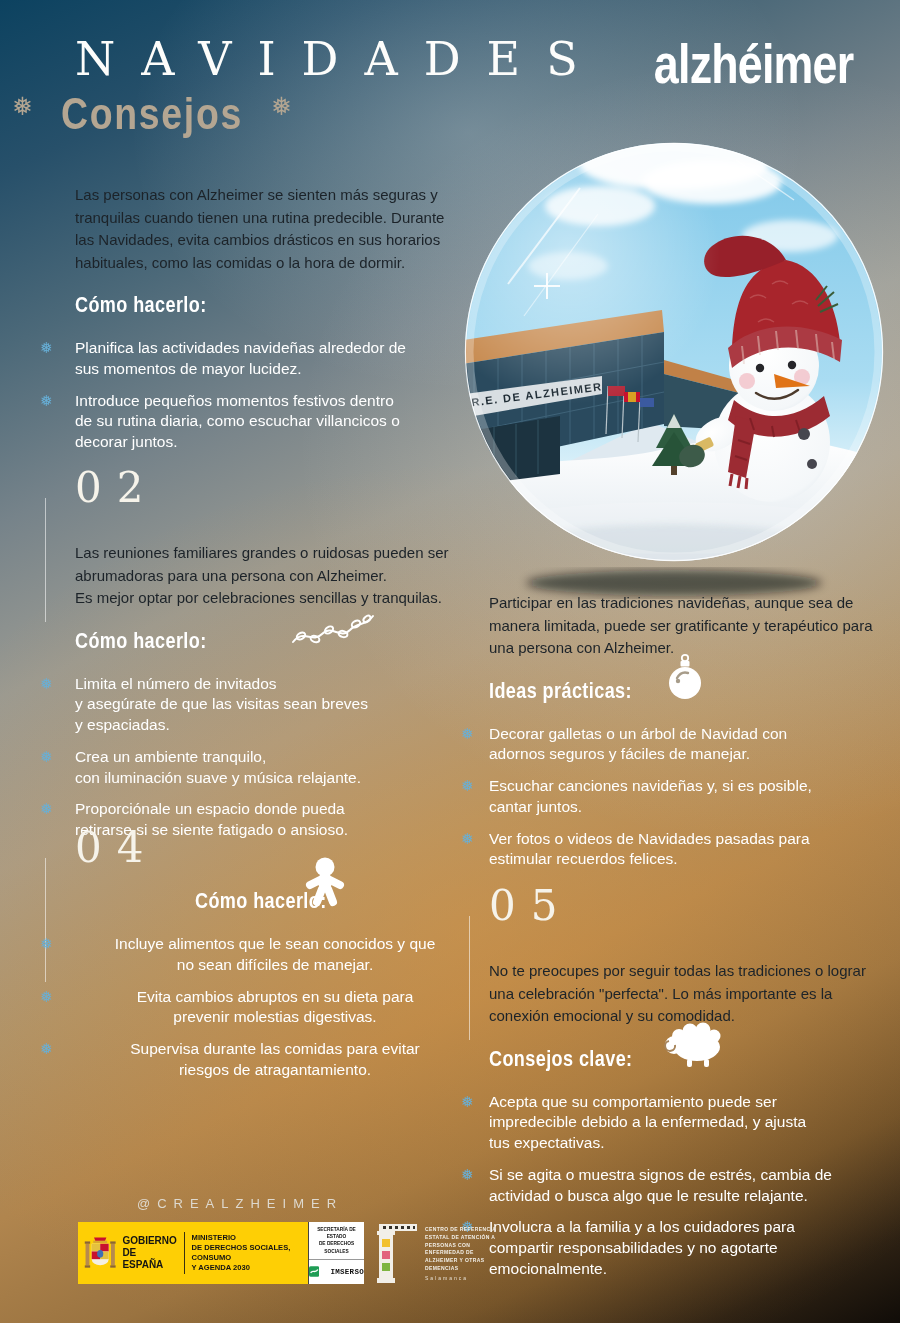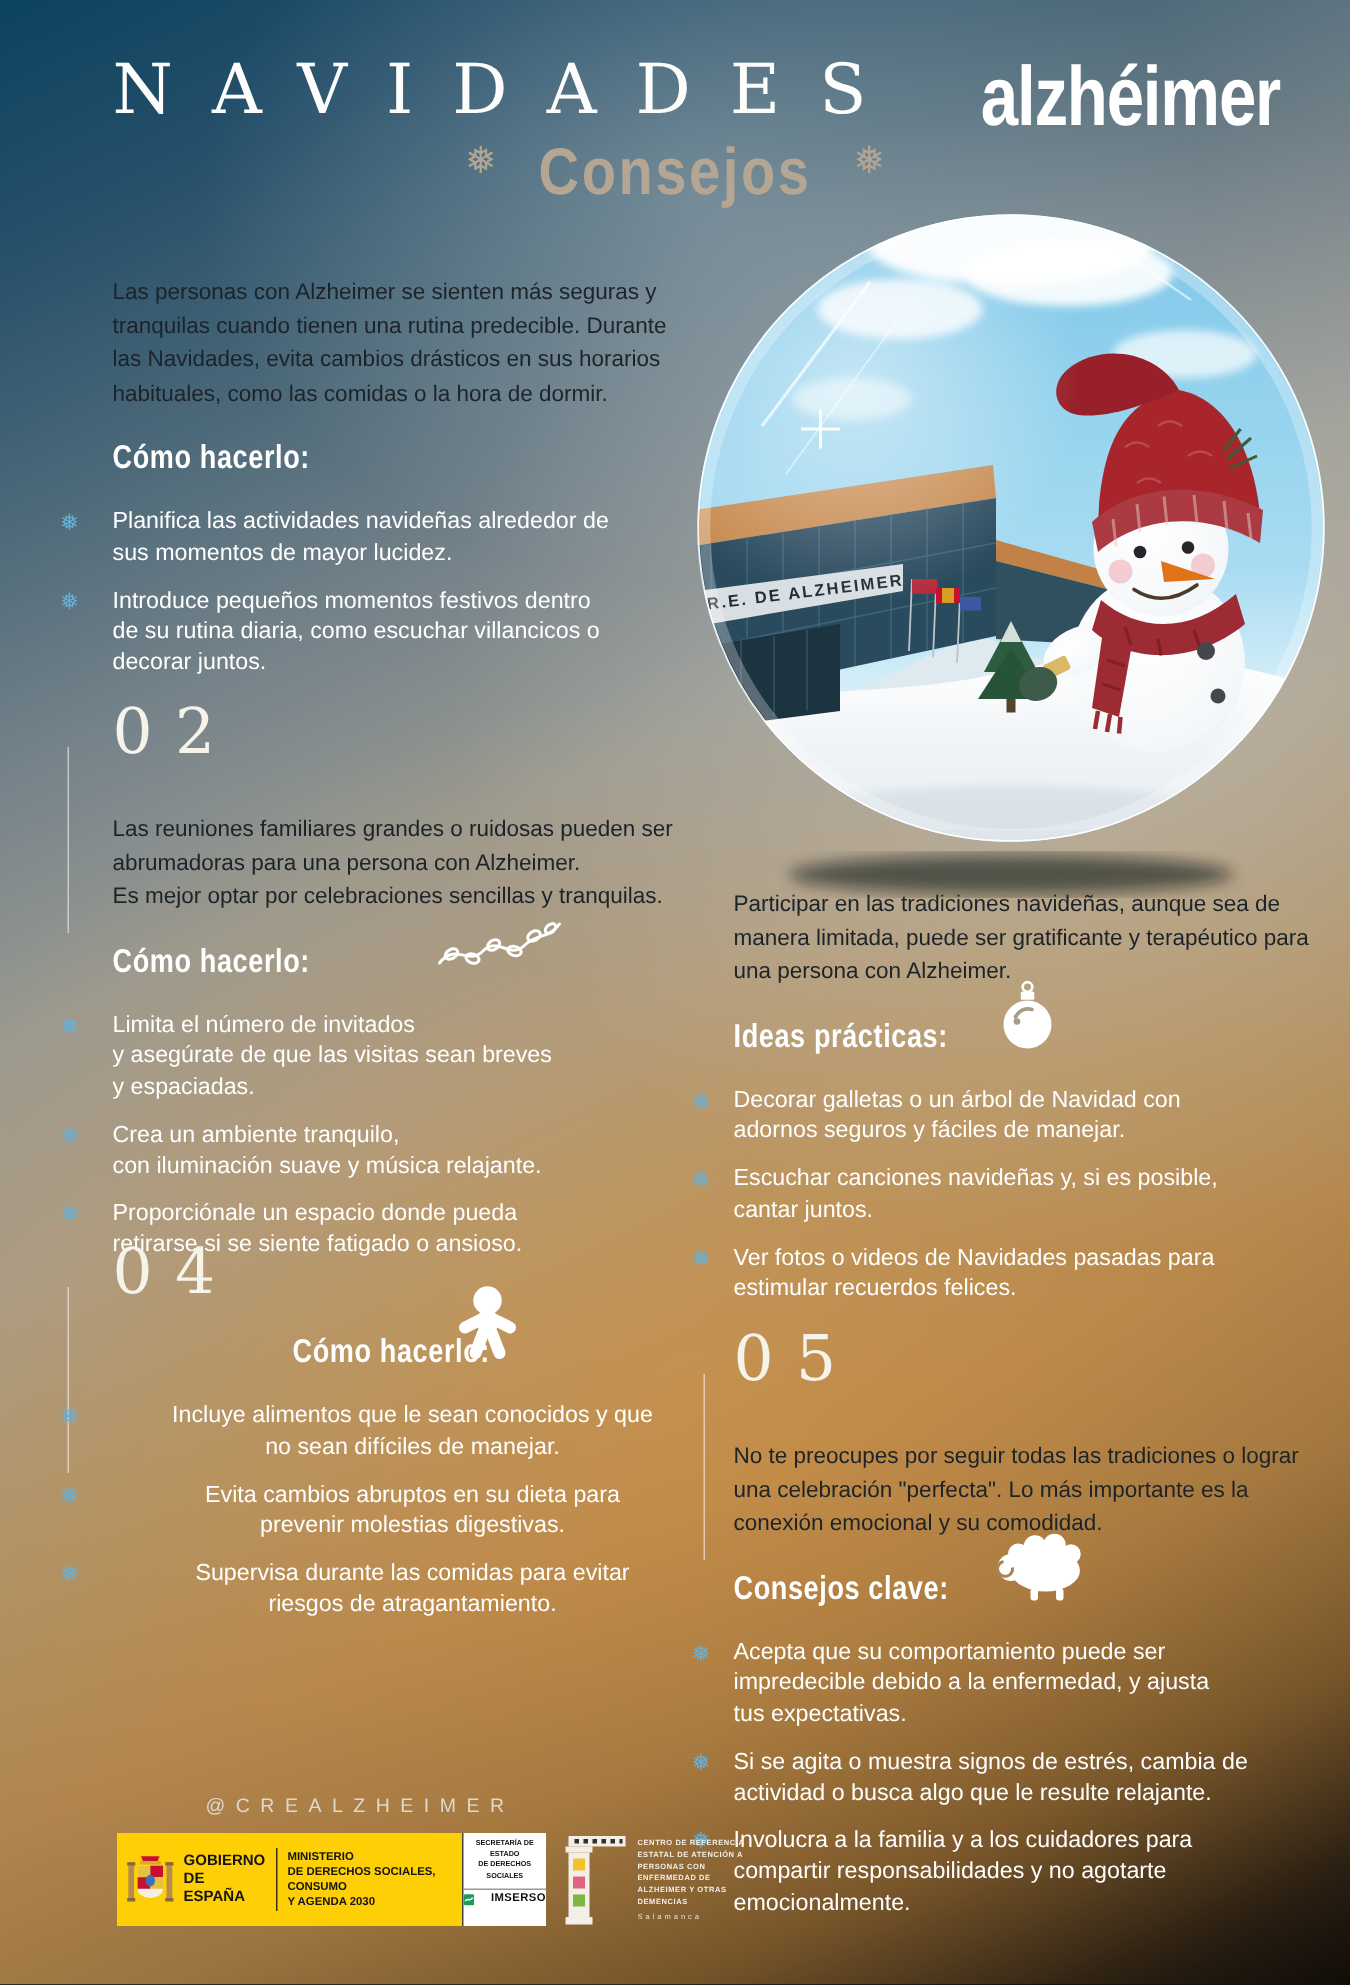--- a/index.html
+++ b/index.html
@@ -9,21 +9,21 @@
     background:
       radial-gradient(50% 26% at 52% 10%, rgba(235,240,242,.26), rgba(255,255,255,0) 75%),
       radial-gradient(70% 42% at 82% 34%, rgba(225,228,228,.30), rgba(255,255,255,0) 70%),
       radial-gradient(85% 45% at 52% 70%, rgba(226,152,62,.42), rgba(226,152,62,0) 78%),
       linear-gradient(155deg,#0c4260 0%,#27506a 10%,#4c6979 20%,#76838a 30%,#9a9a92 40%,#a89c87 50%,#ae9268 60%,#b0854e 70%,#9a7340 79%,#6d4f28 88%,#2d2113 95%,#100c08 100%);
   }
   
   .header-row{position:absolute;left:75px;right:58px;top:34px;display:flex;justify-content:space-between;align-items:flex-start;}
   .main-title{font-family:"DejaVu Serif",serif;font-size:46px;font-weight:400;color:#fdfdfb;letter-spacing:26px;line-height:1.1;white-space:nowrap;}
   .brand{font-size:56px;font-weight:700;color:#ffffff;transform:scaleX(.80);transform-origin:right top;letter-spacing:-1px;line-height:1;margin-top:2px;}
-  .subtitle-row{position:absolute;left:0;right:0;top:92px;text-align:center;color:#b4a692;}
+  .subtitle-row{position:absolute;left:0;right:0;top:92px;text-align:left;color:#b4a692;}
   .subtitle-flake{font-size:25px;vertical-align:14px;margin:0 12px;}
   .subtitle{display:inline-block;font-size:44px;font-weight:700;transform:scaleX(.85);letter-spacing:2px;line-height:1;}
   
   .section{position:absolute;}
   .sec-head{display:flex;align-items:flex-start;gap:24px;position:relative;}
   .sec-num{font-family:"DejaVu Serif",serif;font-size:42px;line-height:1.05;letter-spacing:15px;color:#f6f3ea;position:relative;}
   .vline{position:absolute;width:1px;background:rgba(255,255,255,.55);top:32px;height:124px;}
   .col-l .vline{left:-30px;}
   .col-r .vline{left:-20px;}
   .intro{margin-top:32px;font-size:15px;line-height:1.5;color:#1c2329;white-space:pre-line;}
@@ -40,21 +40,21 @@
   .globe-wrap{position:absolute;left:450px;top:134px;width:448px;height:468px;}
   
   .handle{position:absolute;left:75px;top:1196px;width:330px;text-align:center;color:#ded9cf;font-size:13px;letter-spacing:7px;}
   .logos{position:absolute;left:78px;top:1222px;display:flex;align-items:stretch;height:62px;}
   .gov-box{background:#fecf05;display:flex;align-items:center;padding:0 8px 0 6px;width:230px;box-sizing:border-box;}
   .gov-text{font-weight:700;font-size:10px;line-height:1.2;color:#141414;margin-left:6px;}
   .gov-div{width:1px;background:rgba(20,20,20,.85);height:42px;margin:0 7px;}
   .ministry-text{font-weight:700;font-size:7.6px;line-height:1.35;color:#141414;white-space:pre-line;}
   .sec-box{width:56px;display:flex;flex-direction:column;background:#fff;border-left:1px solid #444;box-sizing:border-box;}
   .sec-top{border-bottom:1px solid #999;font-size:4.8px;font-weight:700;color:#111;text-align:center;padding:4px 1px;white-space:pre-line;line-height:1.5;}
-  .sec-bottom{flex:1;display:flex;justify-content:center;gap:11px;}
+  .sec-bottom{flex:1;display:flex;align-items:center;justify-content:center;gap:11px;font-family:Liberation Mono, monospace;}
   .imserso-label{font-size:7.5px;font-weight:700;color:#111;letter-spacing:.3px;}
   .cre-box{margin-left:9px;display:flex;gap:6px;align-items:flex-start;}
   .cre-text{font-size:5px;font-weight:700;color:#f2efe8;line-height:1.55;width:74px;letter-spacing:.4px;margin-top:4px;}
   .cre-city{font-weight:400;letter-spacing:2px;margin-top:2px;color:#e8e2d6;}
 </style>
 </head>
 <body>
 
 <div class="poster">
 

